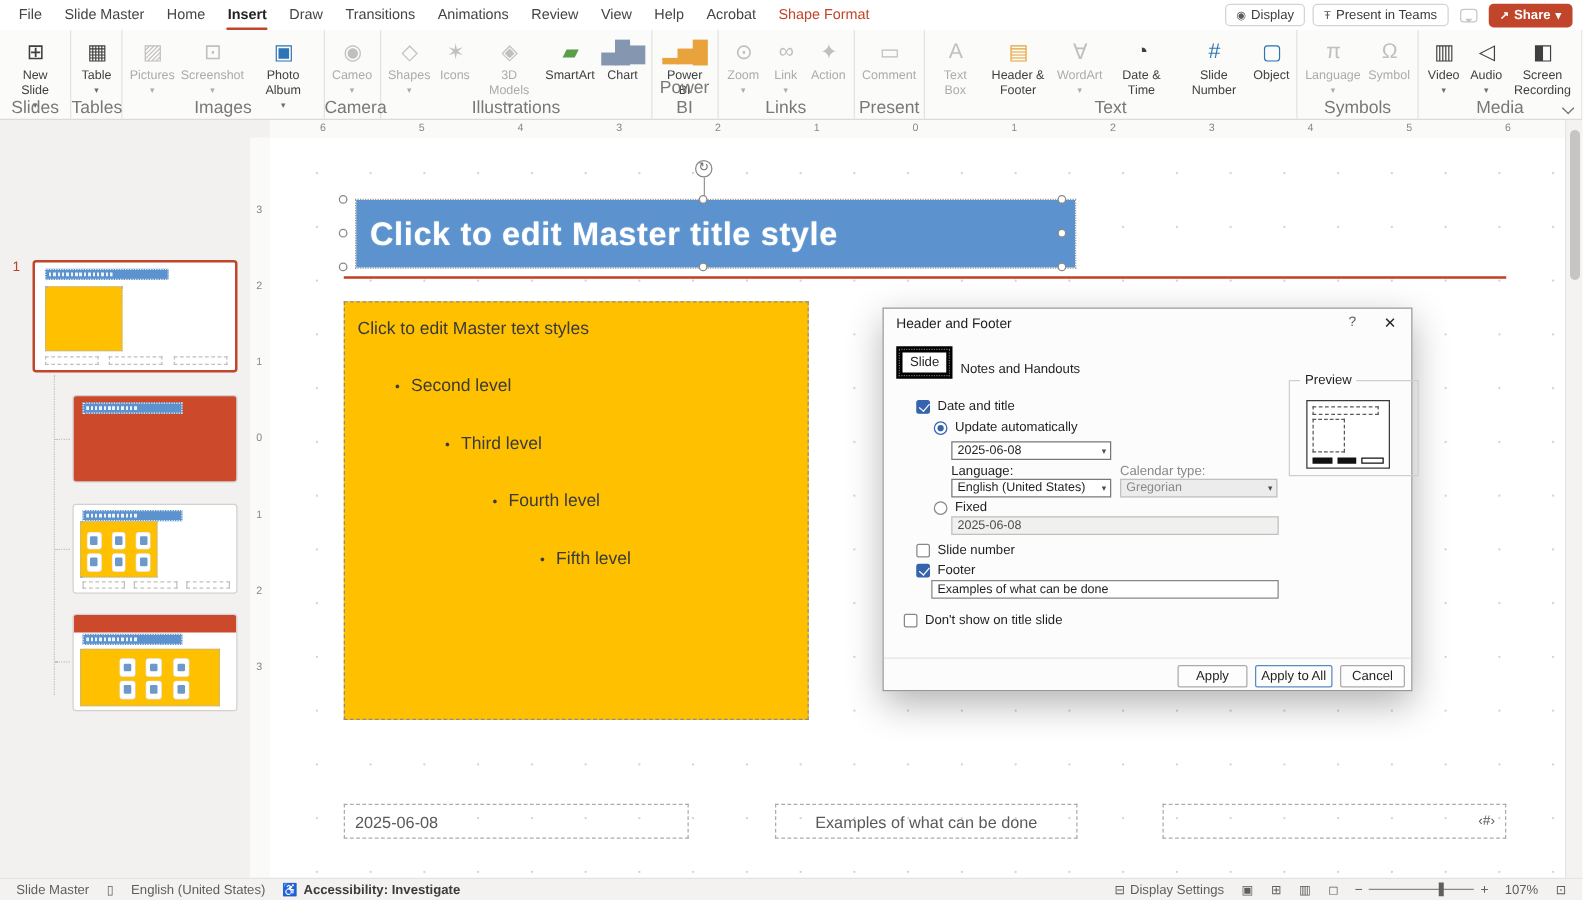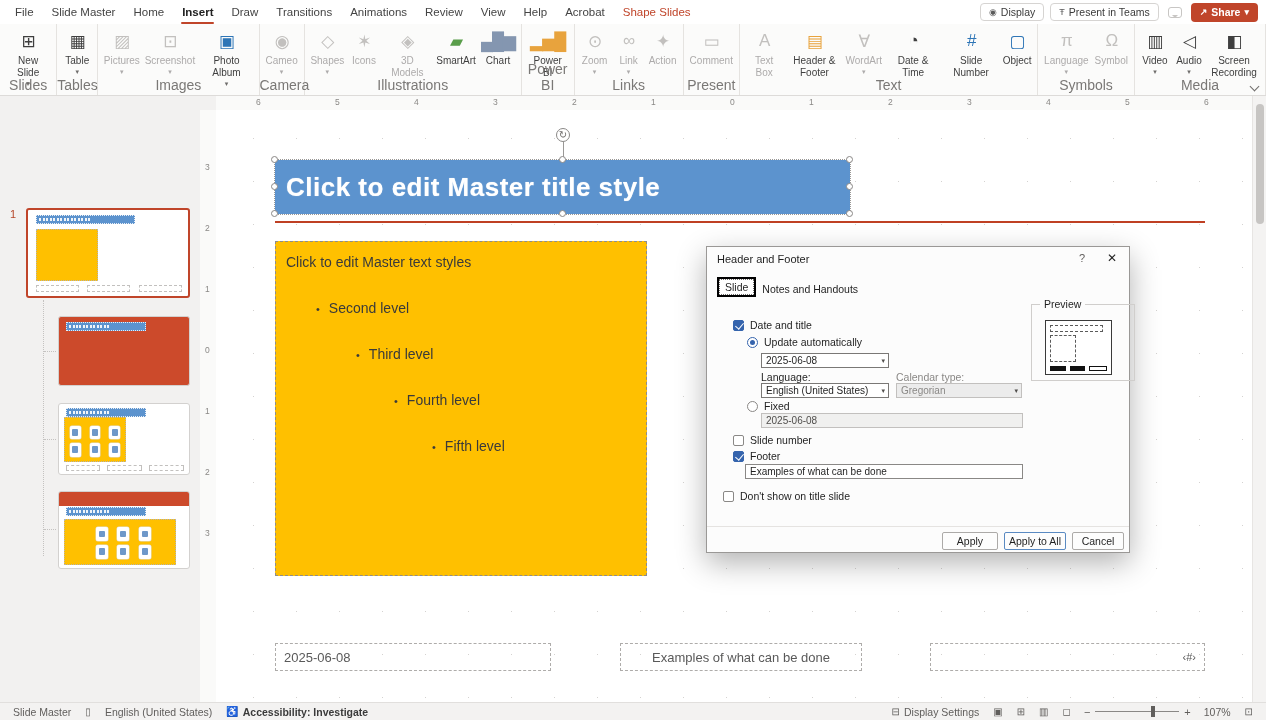--- a/index.html
+++ b/index.html
@@ -63,21 +63,21 @@
 
   
   .hruler { position:absolute; left:16px; top:0; right:0; height:14px; background:#fafaf9; }
   .hruler span { position:absolute; top:1px; font-size:8.5px; color:#8a8886; }
   .vruler { position:absolute; left:0; top:14px; width:16px; bottom:0; background:#fafaf9; }
   .vruler span { position:absolute; left:5px; font-size:8.5px; color:#8a8886; }
   .canvas { position:absolute; left:16px; top:14px; right:0; bottom:0; background:#fff;
     background-image:radial-gradient(circle,#d4d2d0 .7px,transparent .9px); background-size:43px 43px; background-position:16px 7px; }
 
   
-  .titlebox { position:absolute; left:59px; top:50px; width:575px; height:54px; background:#5c93ce;
+  .titlebox { position:absolute; left:69px; top:50px; width:575px; height:54px; background:#5c93ce;
     outline:1.5px dotted #9a9896; display:flex; align-items:center; }
   .titlebox .ttxt { color:#fff; font-size:26px; font-weight:800; letter-spacing:.5px; padding-left:11px;
     text-shadow:0 0 1px rgba(255,255,255,.6); white-space:nowrap; }
   .hdl { position:absolute; width:7px; height:7px; background:#fff; border:1px solid #8a8886; border-radius:50%; z-index:3; }
   .rot { position:absolute; left:340px; top:18px; width:14px; height:14px; border:1px solid #8a8886; border-radius:50%;
     color:#6f6d6b; font-size:10px; line-height:12px; text-align:center; background:#fff; z-index:3; }
   .rotstem { position:absolute; left:347px; top:32px; height:15px; border-left:1px solid #9a9896; }
   .redline { position:absolute; left:59px; top:111px; width:930px; border-top:2.5px solid #bf4023; }
   .contentbox { position:absolute; left:59px; top:131px; width:372px; height:335px; background:#ffc000; border:1.5px dashed #8f8d8b; }
   .cline { position:absolute; font-size:14px; color:#3a3a3a; white-space:nowrap; }
@@ -89,21 +89,21 @@
   .sf-num { left:714px; width:275px; justify-content:flex-end; padding-right:8px; font-size:11px; }
 
   
   .dialog { position:absolute; left:490px; top:136px; width:424px; height:307px; background:#fcfcfc;
     border:1px solid #9a9896; box-shadow:0 10px 28px rgba(0,0,0,.3); font-size:10.5px; color:#1f1f1f; z-index:5; }
   .dtitle { position:absolute; left:10px; top:6px; font-size:11px; color:#1f1f1f; }
   .dhelp { position:absolute; right:44px; top:5px; color:#605e5c; font-size:11px; }
   .dclose { position:absolute; right:12px; top:4px; color:#1f1f1f; font-size:12px; }
   .dtabs { position:absolute; left:10px; top:30px; display:flex; align-items:flex-end; }
   .dtab { padding:2px 6px; font-size:10.5px; }
-  .dtab.active { border:2px solid #000000; background:#fff; outline:1px dotted #6f6d6b; outline-offset:-3px; }
+  .dtab.active { border:5px solid #000000; background:#fff; outline:1px dotted #6f6d6b; outline-offset:-3px; }
   .fset { position:absolute; border:1px solid #d0cecc; }
   .fset legend, .fset .ftitle { position:absolute; top:-7px; left:8px; background:#fcfcfc; padding:0 4px; font-size:10.5px; color:#1f1f1f; }
   .inc { left:12px; top:60px; width:310px; height:179px; }
   .pvw { left:324px; top:57px; width:104px; height:77px; }
   .drow { position:absolute; display:flex; align-items:center; gap:6px; }
   .cb { width:11px; height:11px; border:1px solid #8a8886; background:#fff; border-radius:2px; position:relative; flex:0 0 auto; }
   .cb.on { background:#3564ad; border-color:#3564ad; }
   .cb.on::after { content:""; position:absolute; left:2.5px; top:0.5px; width:4px; height:7px;
     border-right:1.6px solid #fff; border-bottom:1.6px solid #fff; transform:rotate(40deg); }
   .rd { width:11px; height:11px; border:1px solid #8a8886; border-radius:50%; background:#fff; position:relative; flex:0 0 auto; }
@@ -150,21 +150,21 @@
       <div class="mtab">Slide Master</div>
       <div class="mtab">Home</div>
       <div class="mtab active">Insert</div>
       <div class="mtab">Draw</div>
       <div class="mtab">Transitions</div>
       <div class="mtab">Animations</div>
       <div class="mtab">Review</div>
       <div class="mtab">View</div>
       <div class="mtab">Help</div>
       <div class="mtab">Acrobat</div>
-      <div class="mtab contextual">Shape Slides</div>
+      <div class="mtab contextual">Shape Format</div>
     </div>
   <div class="mright">
     <div class="pillbtn">
       <span class="g">◉</span>
       <span>Display</span>
     </div>
     <div class="pillbtn">
       <span class="g">Ŧ</span>
       <span>Present in Teams</span>
     </div>

